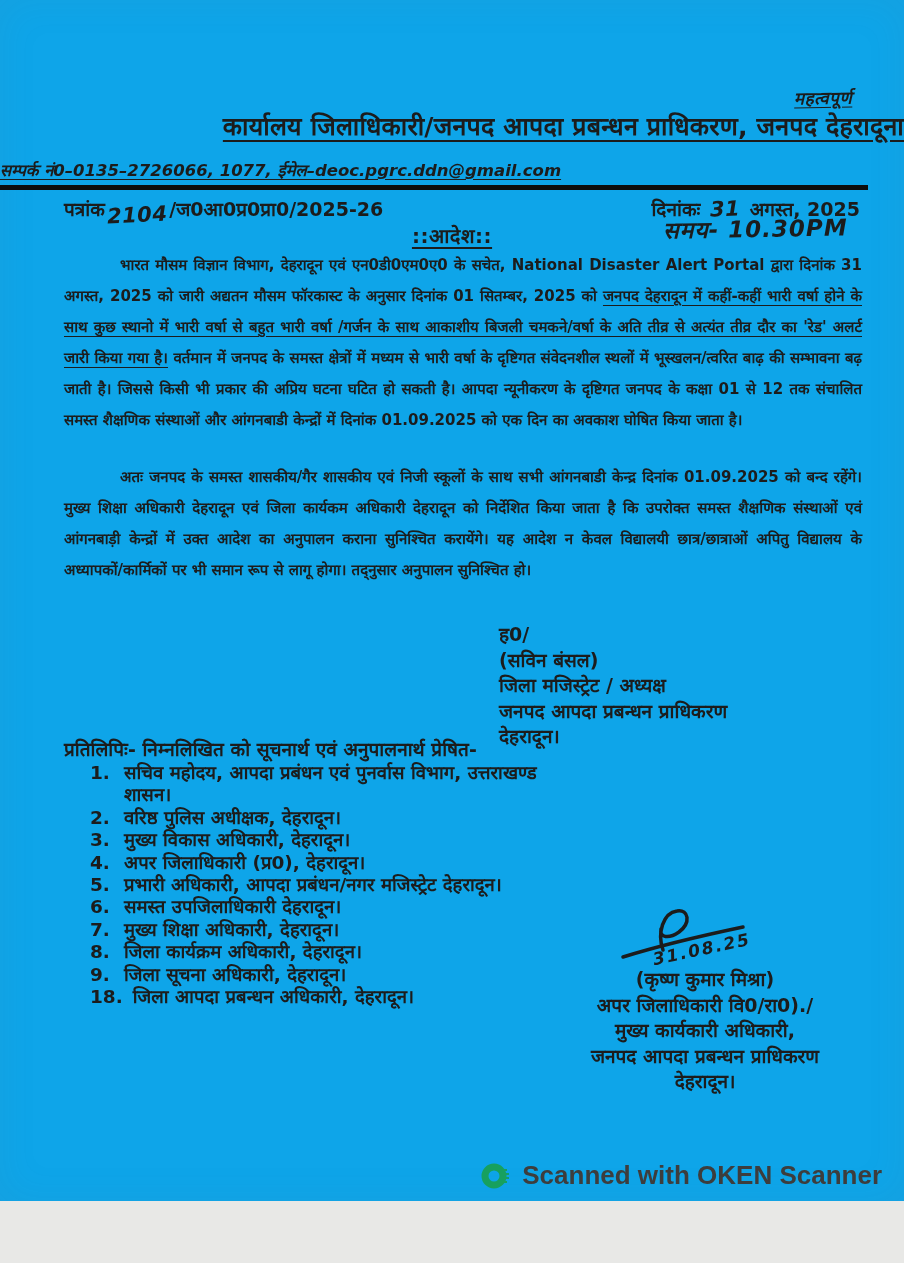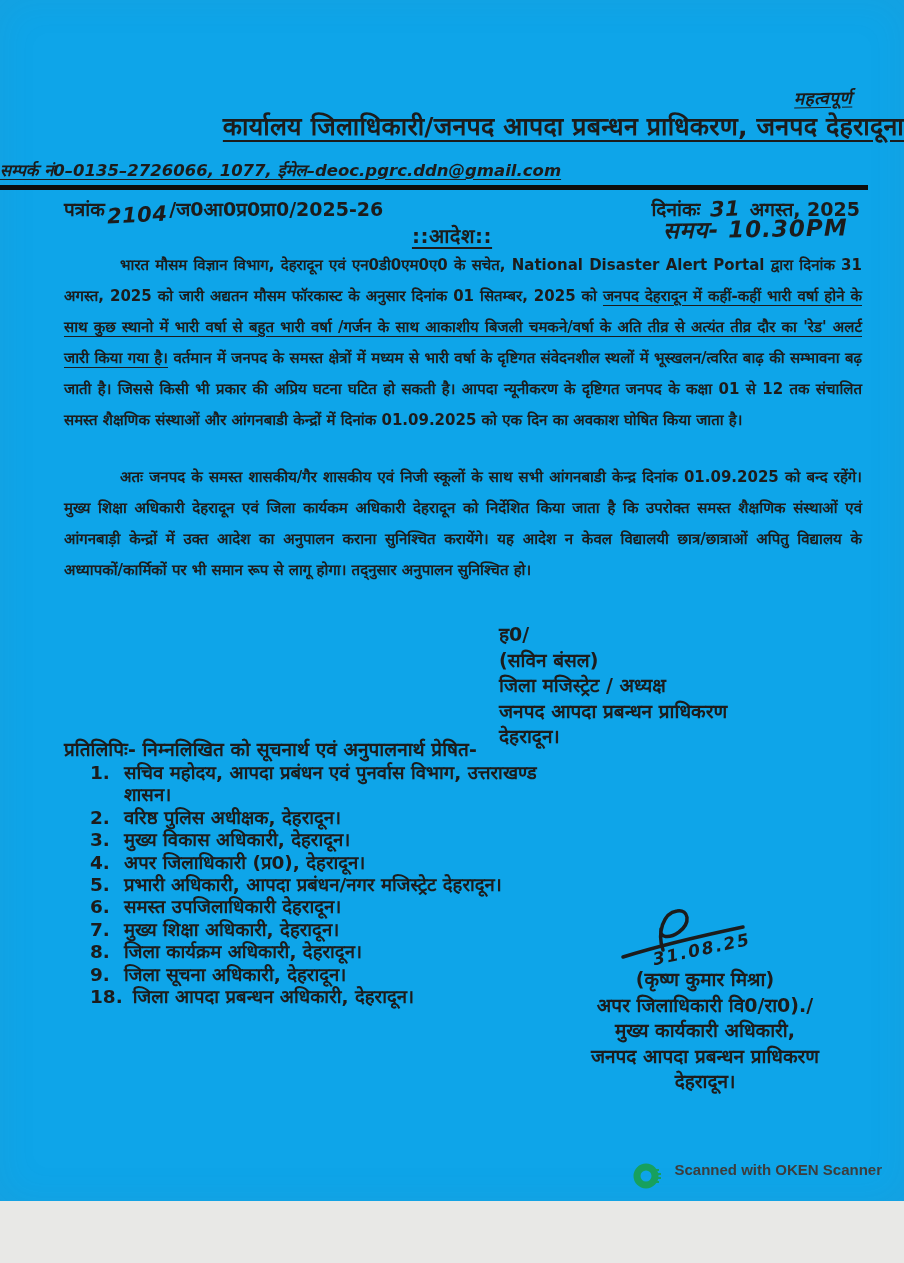--- a/index.html
+++ b/index.html
@@ -91,23 +91,23 @@
   .sig-scribble { position:relative; height:62px; width:100%; }
   .sig-scribble svg { position:absolute; left:75px; top:0; }
   .sig-date {
     position:absolute; left:112px; top:32px;
     font-size:17px; font-weight:700; font-style:italic;
     transform:rotate(-12deg); letter-spacing:2px;
   }
 
   .scan-footer {
     position:absolute; bottom:10px; right:22px;
-    display:flex; gap:12px;
+    display:flex; align-items:center; gap:12px;
     font-family:"Liberation Sans", sans-serif;
-    font-size:15px; font-weight:600; color:#3d3d3d;
+    font-size:26px; font-weight:600; color:#3d3d3d;
   }
   .oken-logo { width:30px; height:30px; }
 </style>
 </head>
 <body>
 
 <div class="page">
 
   <div class="important-note hand">महत्वपूर्ण</div>
 

